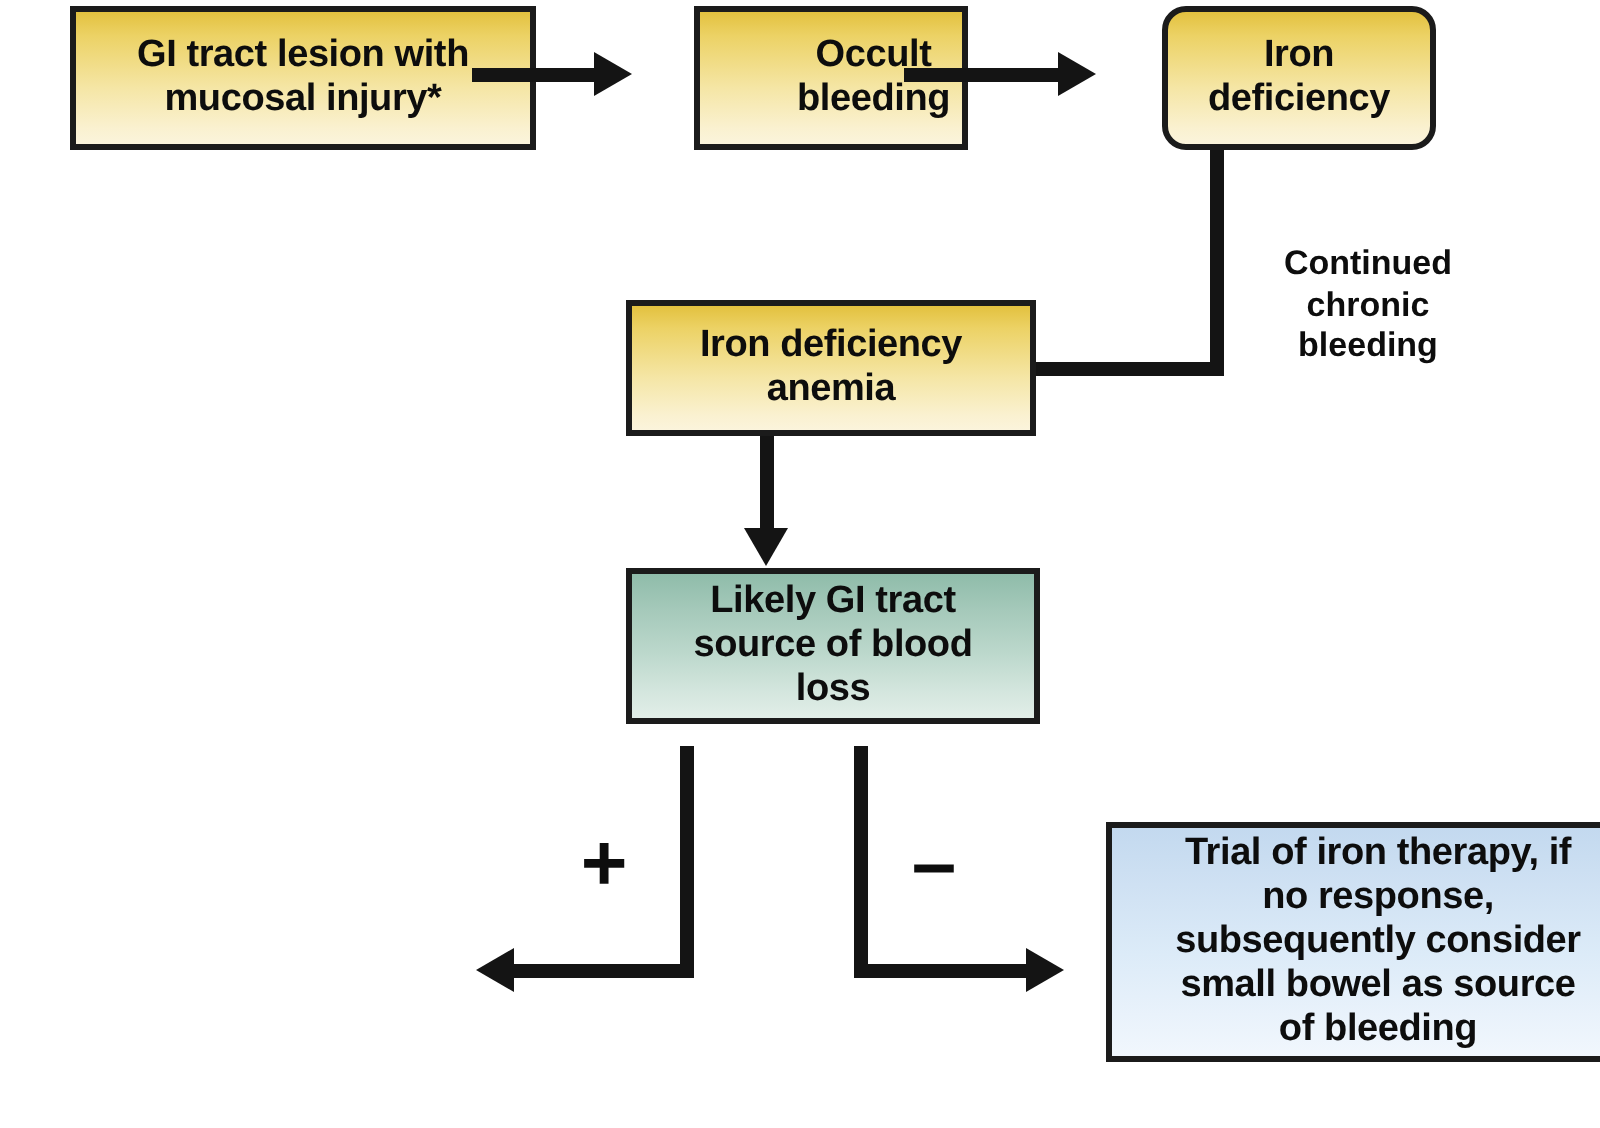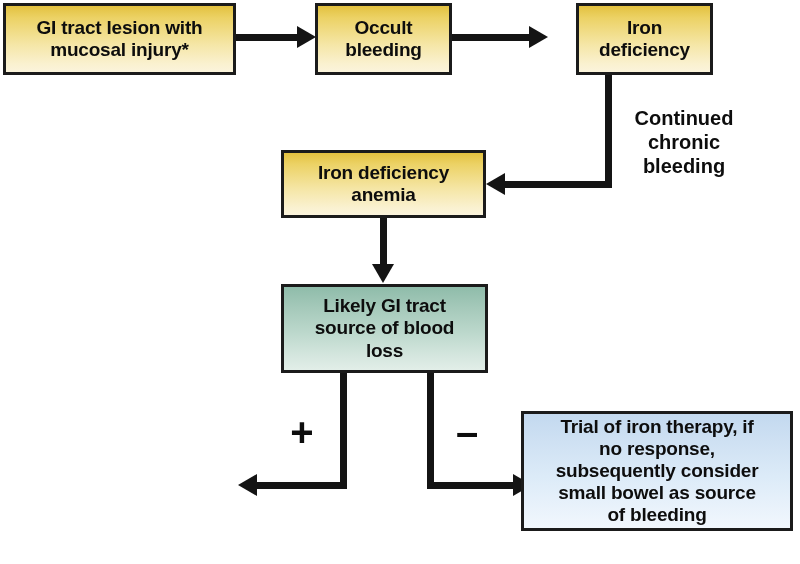--- a/index.html
+++ b/index.html
@@ -20,20 +20,21 @@
     box-sizing: border-box;
     border: 3px solid #1b1b1b;
     display: flex;
     align-items: center;
     justify-content: center;
     text-align: center;
     font-weight: bold;
     color: #0d0d0d;
     line-height: 1.16;
     letter-spacing: -0.2px;
+    margin-left: 32px;
   }
   .node .label {
     display: block;
     padding: 0 6px;
     white-space: pre-line;
   }
   .node-yellow {
     background: linear-gradient(to bottom, #e3c13f 0%, #ecd265 18%, #f5e6a6 58%, #faf1d0 88%, #fbf4dc 100%);
   }
   .node-green {
@@ -91,52 +92,52 @@
 <div id="canvas">
 
   <div class="node node-yellow" style="left:3px; top:3px; width:233px; height:72px; font-size:19px;">
     <span class="label">GI tract lesion with
 mucosal injury*</span>
   </div>
 
   <div class="hline" style="left:236px; top:34px; width:63px; height:7px;"></div>
   <div class="arrow arrow-right" style="left:297px; top:26px;"></div>
 
-  <div class="node node-yellow" style="left:315px; top:3px; width:137px; height:72px; font-size:19px;">
+  <div class="node node-yellow" style="left:315px; top:3px; width:137px; height:72px; font-size:19px;justify-content:flex-end;">
     <span class="label">Occult
 bleeding</span>
   </div>
 
   <div class="hline" style="left:452px; top:34px; width:79px; height:7px;"></div>
   <div class="arrow arrow-right" style="left:529px; top:26px;"></div>
 
-  <div class="node node-yellow" style="left:576px; top:3px; width:137px; height:72px; font-size:19px;">
+  <div class="node node-yellow" style="left:549px; top:3px; width:137px; height:72px; font-size:19px;border-radius:12px;">
     <span class="label">Iron
 deficiency</span>
   </div>
 
   <div class="vline" style="left:605px; top:75px; width:7px; height:113px;"></div>
   <div class="hline" style="left:505px; top:181px; width:107px; height:7px;"></div>
   <div class="arrow arrow-left" style="left:486px; top:173px;"></div>
 
-  <div class="edge-label" style="left:619px; top:82px; width:130px; font-size:20px;">
+  <div class="edge-label" style="left:619px; top:102px; width:130px; font-size:17px;">
     <span>Continued
 chronic
 bleeding</span>
   </div>
 
   <div class="node node-yellow" style="left:281px; top:150px; width:205px; height:68px; font-size:19px;">
     <span class="label">Iron deficiency
 anemia</span>
   </div>
 
   <div class="vline" style="left:380px; top:218px; width:7px; height:48px;"></div>
   <div class="arrow arrow-down" style="left:372px; top:264px;"></div>
 
-  <div class="node node-green" style="left:281px; top:284px; width:207px; height:89px; font-size:19px;">
+  <div class="node node-green" style="left:281px; top:284px; width:207px; height:78px; font-size:19px;">
     <span class="label">Likely GI tract
 source of blood
 loss</span>
   </div>
 
   <div class="vline" style="left:340px; top:373px; width:7px; height:116px;"></div>
   <div class="hline" style="left:257px; top:482px; width:90px; height:7px;"></div>
   <div class="arrow arrow-left" style="left:238px; top:474px;"></div>
 
   <div class="sign" style="left:282px; top:412px; width:40px; font-size:40px;">

